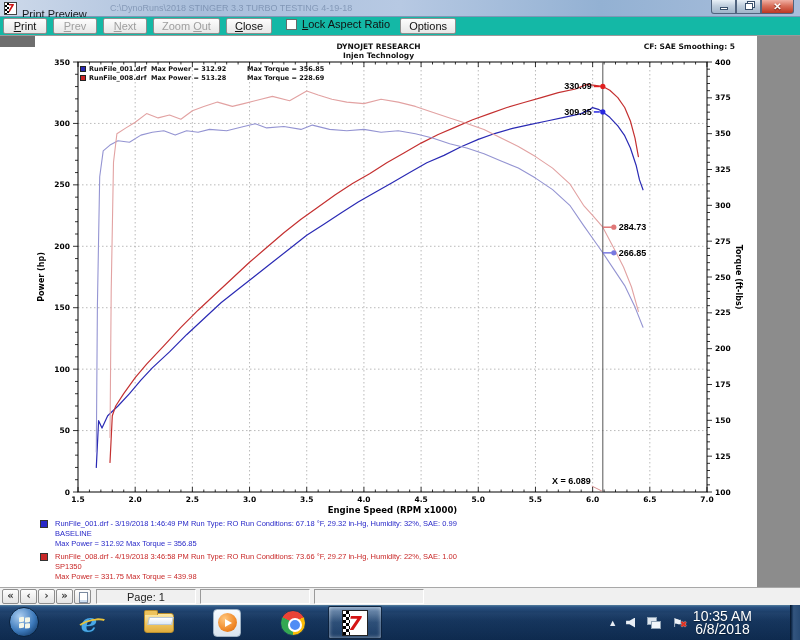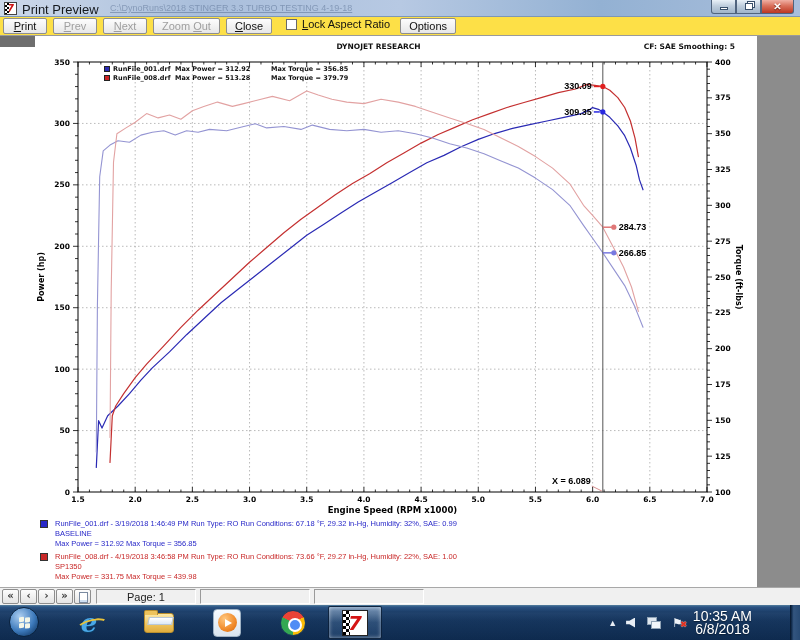--- a/index.html
+++ b/index.html
@@ -9,38 +9,38 @@
 
   
   .titlebar { position:absolute; left:0; top:0; right:0; height:17px;
     background:linear-gradient(90deg,#cdd9ea 0%,#a9bedb 25%,#b7c9e3 50%,#93b1d3 75%,#a9bedb 100%);
     border-bottom:1px solid #7e97b5; }
   .title-icon { position:absolute; left:4px; top:2px; width:13px; height:13px; background:#fff;
     border:1px solid #444; font:bold italic 10px "DejaVu Sans",sans-serif; color:#cc1111;
     text-align:center; line-height:11px; }
   .title-icon::before { content:""; position:absolute; left:0; top:0; width:4px; height:11px;
     background:repeating-conic-gradient(#000 0 90deg,#fff 0 180deg) 0 0/4px 4px; }
-  .title-text { position:absolute; left:22px; top:2px; font-size:13px; color:#15191e; }
+  .title-text { position:absolute; left:22px; top:8px; font-size:11px; color:#15191e; }
   .title-ghost { position:absolute; left:110px; top:3px; width:440px; font-size:9px; color:#4c6387;
-    opacity:.45; filter:blur(.7px); white-space:nowrap; overflow:hidden;text-decoration:underline; }
+    opacity:.45; filter:blur(.7px); white-space:nowrap; overflow:hidden; }
   .winbtns { position:absolute; right:6px; top:0; display:flex; }
   .winbtn { width:25px; height:14px; border:1px solid #50647e; border-top:none; position:relative;
     background:linear-gradient(#e9f1f8,#bfcedd 45%,#9fb4c9); }
   .winbtn.min { border-radius:0 0 0 3px; }
   .winbtn.close { width:33px; border-radius:0 0 3px 0;
     background:linear-gradient(#f0b0a4,#d9705c 45%,#bc3722); }
   .glyph-min { position:absolute; left:8px; bottom:3px; width:8px; height:3px; background:#fff;
     border:1px solid #39506b; }
   .glyph-restore { position:absolute; left:8px; top:3px; width:8px; height:7px;
     border:1px solid #39506b; background:#fff; box-shadow:2px -2px 0 -1px #fff, 2px -2px #39506b; }
   .glyph-close { position:absolute; width:100%; text-align:center; top:0; font-size:10px;
     font-weight:bold; color:#fff; line-height:14px; text-shadow:0 1px 1px #5a0d02; }
 
   
-  .toolbar { position:absolute; left:0; top:17px; right:0; height:19px; background:#fde047;
+  .toolbar { position:absolute; left:0; top:17px; right:0; height:19px; background:#14b8a6;
     border-bottom:1px solid #9a9a9a; display:flex; align-items:center; padding-left:3px; }
   .tb-btn { height:16px; min-width:44px; margin-right:6px; padding:0 8px;
     border:1px solid #8e8e8e; border-radius:2px; background:linear-gradient(#fdfdfd,#e7e7e7);
     font:11px "Liberation Sans",sans-serif; color:#111; }
   .tb-btn.disabled { color:#9f9f9f; }
   .tb-checkwrap { display:flex; align-items:center; margin:0 10px 4px 8px; }
   .tb-checkbox { width:11px; height:11px; background:#fff; border:1px solid #6a6a6a;
     margin-right:5px; }
   .tb-checklabel { font-size:11px; color:#111; }
 
@@ -51,21 +51,21 @@
   .chart-header { position:absolute; left:0; top:6px; width:757px; text-align:center;
     font:bold 7.5px "DejaVu Sans",sans-serif; color:#111; }
   .chart-subheader { position:absolute; left:0; top:15px; width:757px; text-align:center;
     font:bold 7.5px "DejaVu Sans",sans-serif; color:#111; }
   .chart-cf { position:absolute; right:22px; top:6px; font:bold 7.5px "DejaVu Sans",sans-serif;
     color:#111; }
   #plot { position:absolute; left:0; top:0; pointer-events:none; }
 
   
   #legend { position:absolute; left:80px; top:29px; }
-  .lrow { height:9px; white-space:nowrap; font:bold 6.5px "DejaVu Sans",sans-serif; color:#101010;padding-left:24px; }
+  .lrow { height:9px; white-space:nowrap; font:bold 6.5px "DejaVu Sans",sans-serif; color:#101010; }
   .lchip { display:inline-block; width:6px; height:6px; border:1px solid #222;
     vertical-align:-1px; margin-right:3px; }
   .lfile { display:inline-block; width:62px; }
   .lpow  { display:inline-block; width:96px; }
 
   
   #runinfo { position:absolute; left:40px; top:483px; }
   .run-entry { position:relative; padding-left:15px; margin-bottom:3px; }
   .run-chip { position:absolute; left:0; top:1px; width:8px; height:8px; border:1px solid #333; }
   .run-line { font-size:7.5px; line-height:10px; white-space:nowrap; }
@@ -177,20 +177,21 @@
       <span class="tb-checkwrap">
         <span class="tb-checkbox"></span>
         <span class="tb-checklabel"><u>L</u>ock Aspect Ratio</span>
       </span>
       <button class="tb-btn">Options</button>
     </div>
 
   <div class="preview">
     <div class="page">
       <div class="chart-header">DYNOJET RESEARCH</div>
+      <div class="chart-subheader">Injen Technology</div>
       <div class="chart-cf">CF: SAE  Smoothing: 5</div>
       <svg id="plot" width="757" height="551">
           <g>
             <line x1="135.1818181818182" y1="26" x2="135.1818181818182" y2="456" stroke="#a8a8a8" stroke-width="0.8" stroke-dasharray="1.5,2.5"></line>
             <line x1="192.36363636363637" y1="26" x2="192.36363636363637" y2="456" stroke="#a8a8a8" stroke-width="0.8" stroke-dasharray="1.5,2.5"></line>
             <line x1="249.54545454545453" y1="26" x2="249.54545454545453" y2="456" stroke="#a8a8a8" stroke-width="0.8" stroke-dasharray="1.5,2.5"></line>
             <line x1="306.72727272727275" y1="26" x2="306.72727272727275" y2="456" stroke="#a8a8a8" stroke-width="0.8" stroke-dasharray="1.5,2.5"></line>
             <line x1="363.9090909090909" y1="26" x2="363.9090909090909" y2="456" stroke="#a8a8a8" stroke-width="0.8" stroke-dasharray="1.5,2.5"></line>
             <line x1="421.09090909090907" y1="26" x2="421.09090909090907" y2="456" stroke="#a8a8a8" stroke-width="0.8" stroke-dasharray="1.5,2.5"></line>
             <line x1="478.27272727272725" y1="26" x2="478.27272727272725" y2="456" stroke="#a8a8a8" stroke-width="0.8" stroke-dasharray="1.5,2.5"></line>
@@ -473,21 +474,21 @@
             <line x1="602.8147272727273" y1="191.22033333333331" x2="611.8147272727273" y2="191.22033333333331" stroke="#e07878" stroke-width="1.5"></line>
             <circle cx="613.8147272727273" cy="191.22033333333331" r="2.6" fill="#e07878"></circle>
             <text x="618.8147272727273" y="194.22033333333331" text-anchor="start" font-size="9" font-weight="bold" fill="#000">284.73</text>
             <line x1="602.8147272727273" y1="216.84833333333333" x2="611.8147272727273" y2="216.84833333333333" stroke="#7878e0" stroke-width="1.5"></line>
             <circle cx="613.8147272727273" cy="216.84833333333333" r="2.6" fill="#7878e0"></circle>
             <text x="618.8147272727273" y="219.84833333333333" text-anchor="start" font-size="9" font-weight="bold" fill="#000">266.85</text>
           </g>
         </svg>
       <div id="legend">
           <div class="lrow"><span class="lchip" style="background: rgb(42, 42, 180);"></span><span class="lfile">RunFile_001.drf</span><span class="lpow">Max Power = 312.92</span><span>Max Torque = 356.85</span></div>
-          <div class="lrow"><span class="lchip" style="background: rgb(204, 36, 36);"></span><span class="lfile">RunFile_008.drf</span><span class="lpow">Max Power = 513.28</span><span>Max Torque = 379.79</span></div>
+          <div class="lrow"><span class="lchip" style="background: rgb(204, 36, 36);"></span><span class="lfile">RunFile_008.drf</span><span class="lpow">Max Power = 513.28</span><span>Max Torque = 228.69</span></div>
         </div>
       <div id="runinfo">
           <div class="run-entry" style="color: rgb(40, 40, 200);">
             <span class="run-chip" style="background: rgb(40, 40, 200);"></span>
             <div class="run-line">RunFile_001.drf - 3/19/2018 1:46:49 PM  Run Type: RO  Run Conditions: 67.18 °F, 29.32 in-Hg,  Humidity:  32%, SAE: 0.99</div>
             <div class="run-line">BASELINE</div>
             <div class="run-line">Max Power = 312.92  Max Torque = 356.85</div>
           </div>
           <div class="run-entry" style="color: rgb(200, 40, 40);">
             <span class="run-chip" style="background: rgb(200, 40, 40);"></span>

